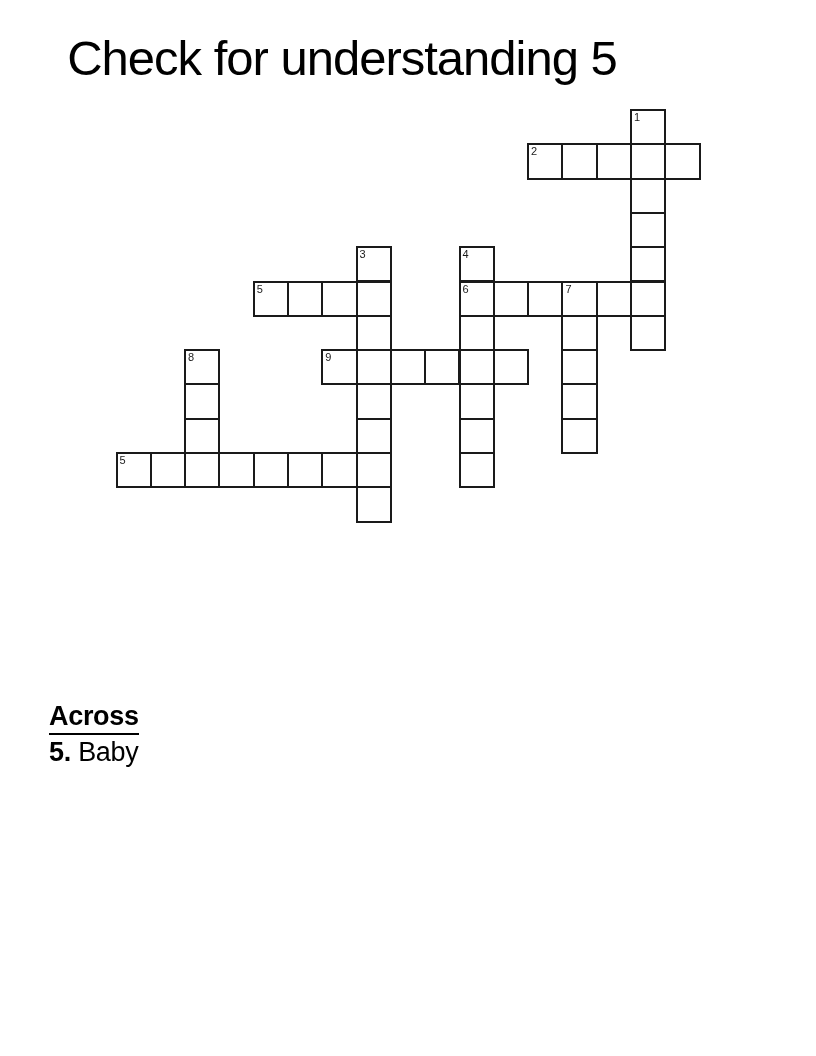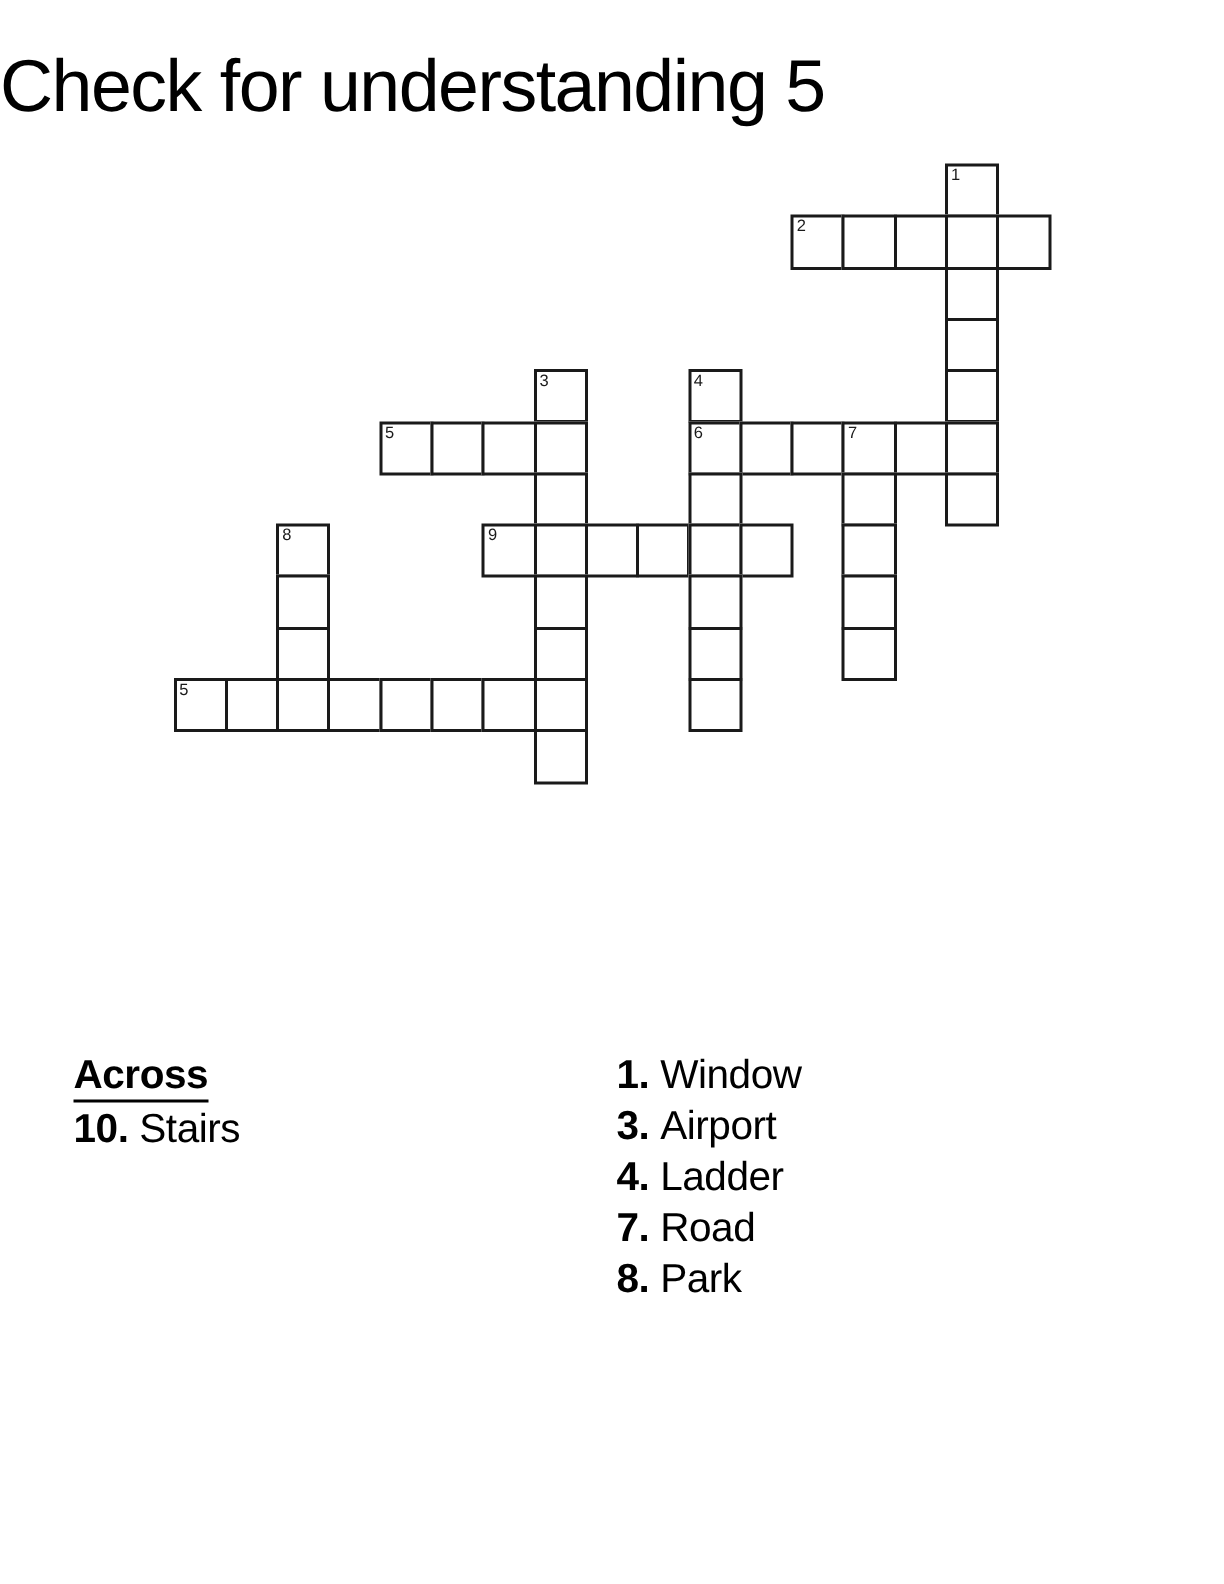--- a/index.html
+++ b/index.html
@@ -7,21 +7,21 @@
   body {
     width:816px; height:1056px;
     position:relative;
     font-family:"Liberation Sans", sans-serif;
     color:#000000;
     overflow:hidden;
   }
   .page { position:absolute; inset:0; }
   .title {
     position:absolute; top:33px; left:0; width:684px;
-    text-align:left;
+    text-align:center;
     font-size:49px; font-weight:400; letter-spacing:-1px;
     line-height:1.04; white-space:nowrap;
   }
   .grid { position:absolute; left:0; top:0; width:816px; height:620px; }
   .cell {
     position:absolute;
     width:36.3px; height:36.3px;
     border:2px solid #1a1a1a;
     background:#ffffff;
   }
@@ -124,27 +124,20 @@
       <div class="cell" style="left: 287px; top: 452px; width: 36.3px; height: 36.3px; border-color: rgb(26, 26, 26);"></div>
       <div class="cell" style="left: 321.3px; top: 452px; width: 36.3px; height: 36.3px; border-color: rgb(26, 26, 26);"></div>
       <div class="cell" style="left: 355.6px; top: 452px; width: 36.3px; height: 36.3px; border-color: rgb(26, 26, 26);"></div>
       <div class="cell" style="left: 458.5px; top: 452px; width: 36.3px; height: 36.3px; border-color: rgb(26, 26, 26);"></div>
       <div class="cell" style="left: 355.6px; top: 486.3px; width: 36.3px; height: 36.3px; border-color: rgb(26, 26, 26);"></div>
     </div>
 
   <div class="clues clues-across">
     <div class="clue-heading-line"><span class="clue-heading">Across</span></div>
     <div class="clue-list">
-        <div class="clue"><span class="clue-num">10. </span><span class="clue-text">Stairs</span></div>
+        <div class="clue"><span class="clue-num">5. </span><span class="clue-text">Baby</span></div>
       </div>
   </div>
 
   <div class="clues clues-down">
-    <div class="clue-list">
-        <div class="clue"><span class="clue-num">1. </span><span class="clue-text">Window</span></div>
-        <div class="clue"><span class="clue-num">3. </span><span class="clue-text">Airport</span></div>
-        <div class="clue"><span class="clue-num">4. </span><span class="clue-text">Ladder</span></div>
-        <div class="clue"><span class="clue-num">7. </span><span class="clue-text">Road</span></div>
-        <div class="clue"><span class="clue-num">8. </span><span class="clue-text">Park</span></div>
-      </div>
   </div>
 
 </div>
 
 </body></html>

